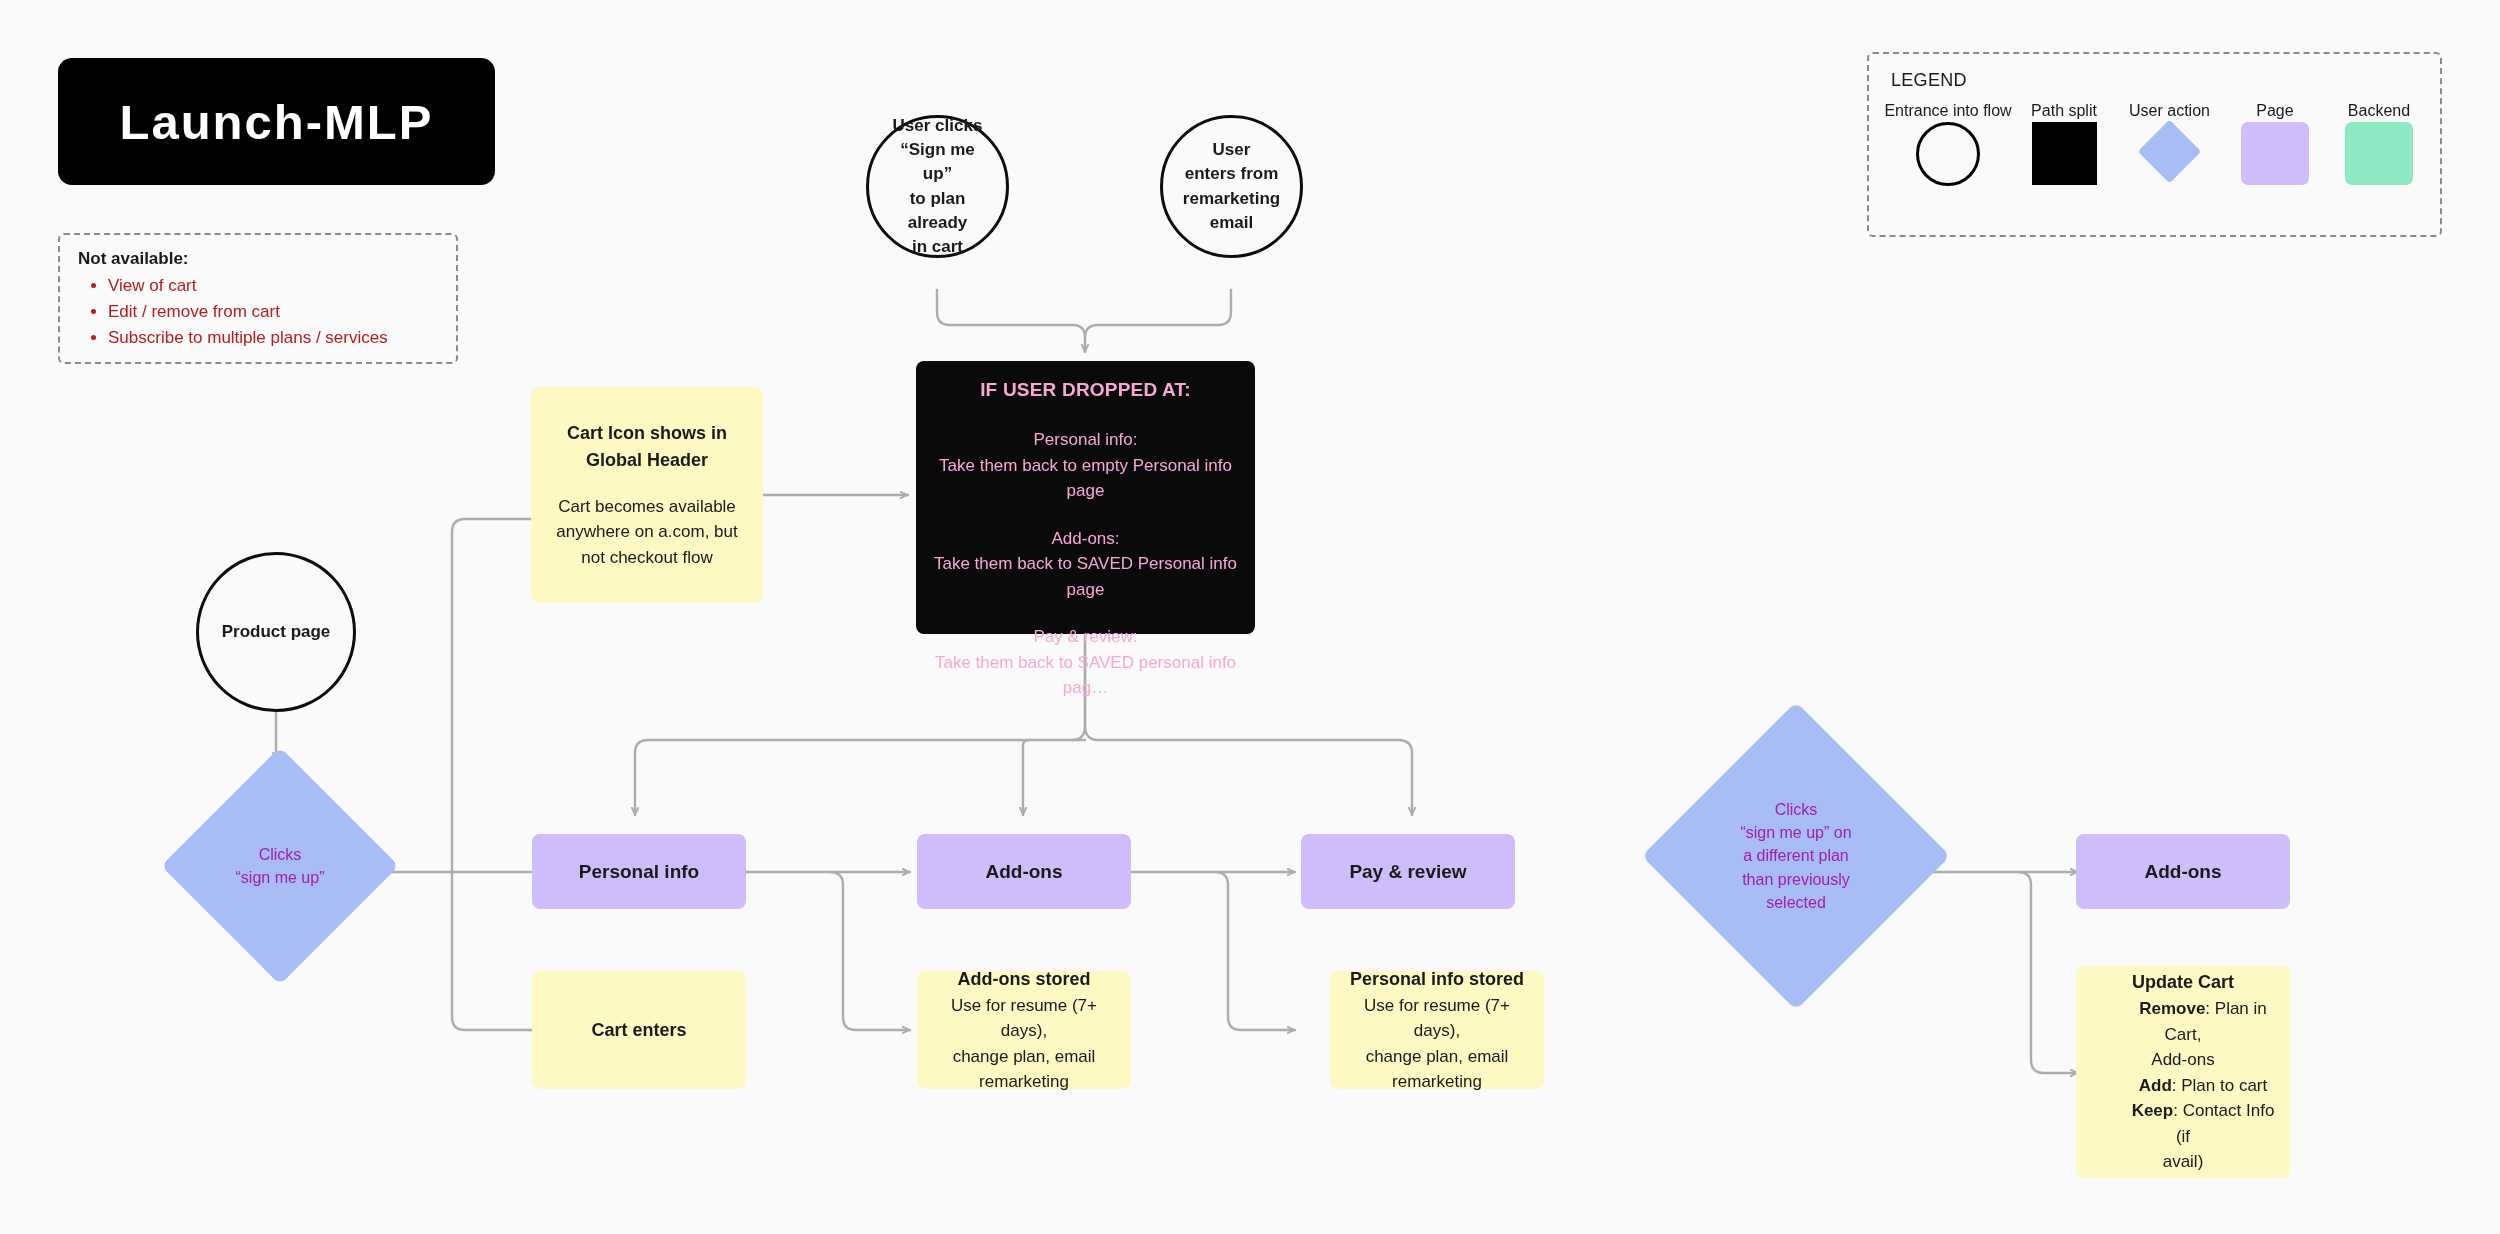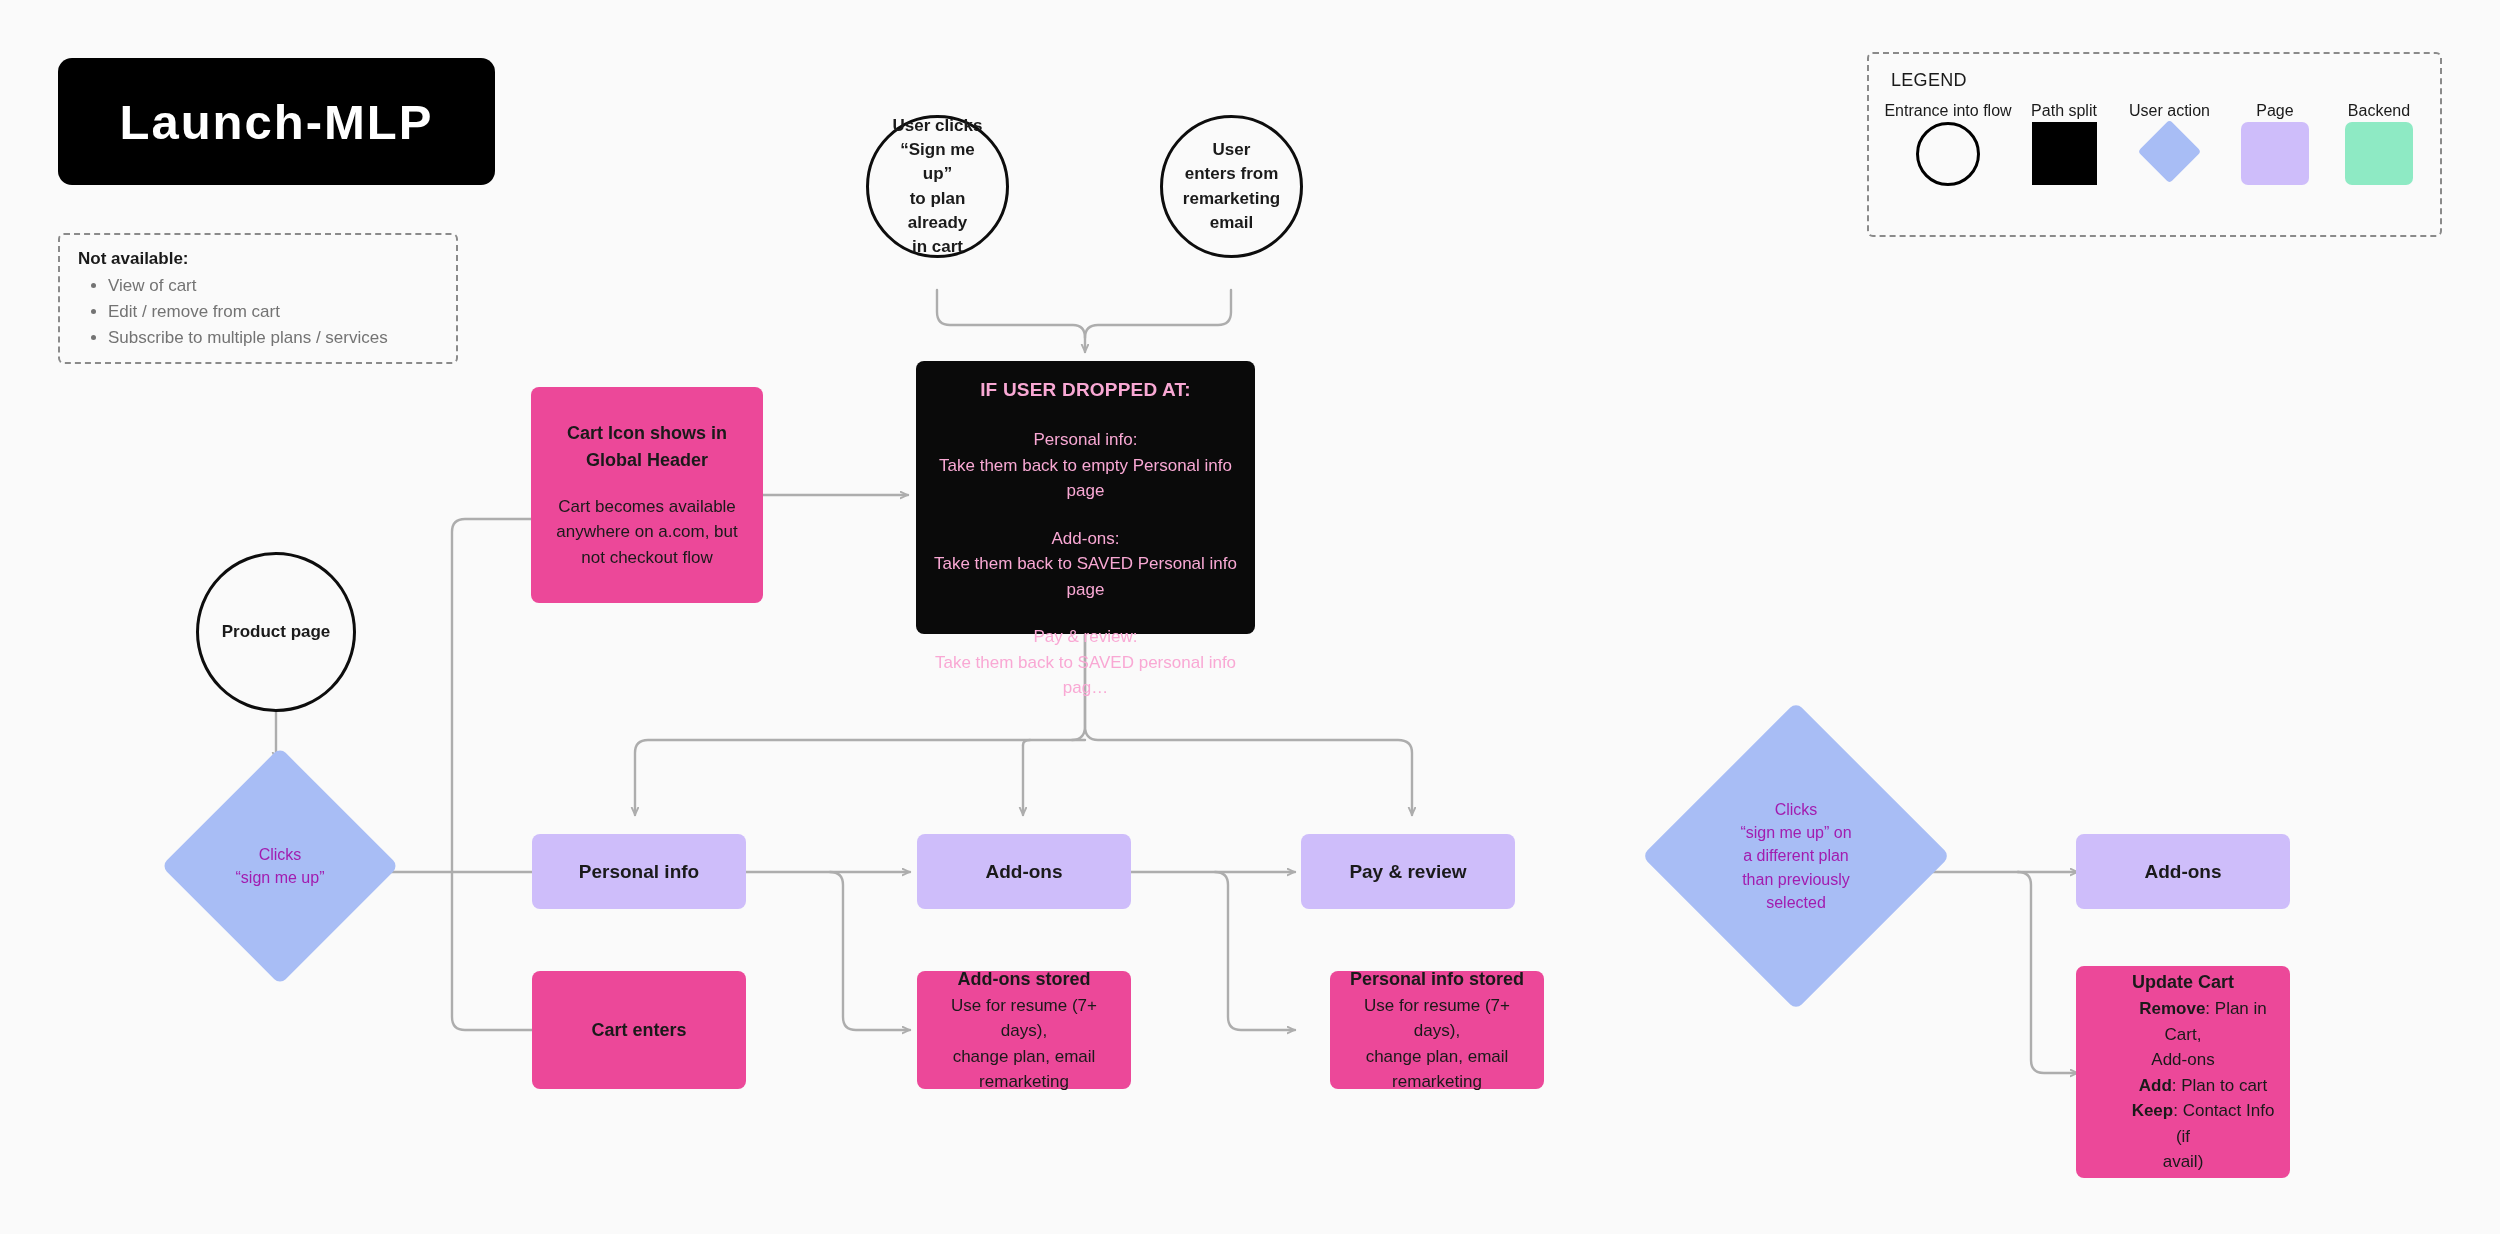--- a/index.html
+++ b/index.html
@@ -67,21 +67,21 @@
     color: #1a1a1a;
   }
   .note-list {
     margin: 0;
     padding-left: 30px;
     list-style: disc;
   }
   .note-list li {
     font-size: 17px;
     line-height: 1.53;
-    color: #737373;
+    color: #b91c1c;
   }
 
   
   .legend-box {
     position: absolute;
     left: 1867px; top: 52px;
     width: 575px; height: 185px;
     border: 2px dashed #8a8a8a;
     border-radius: 6px;
     box-sizing: border-box;
@@ -178,21 +178,21 @@
     padding: 0 6px;
   }
   .page-node {
     background: #CEBDFA;
     border-radius: 8px;
     font-size: 19px;
     font-weight: 700;
     color: #1a1a1a;
   }
   .backend-node {
-    background: #ec4899;
+    background: #fef9c3;
     border-radius: 8px;
     font-size: 17px;
     color: #1a1a1a;
     flex-direction: column;
     line-height: 1.5;
     padding: 0 14px;
   }
   .backend-node .bn-title {
     font-weight: 700;
     font-size: 18px;

